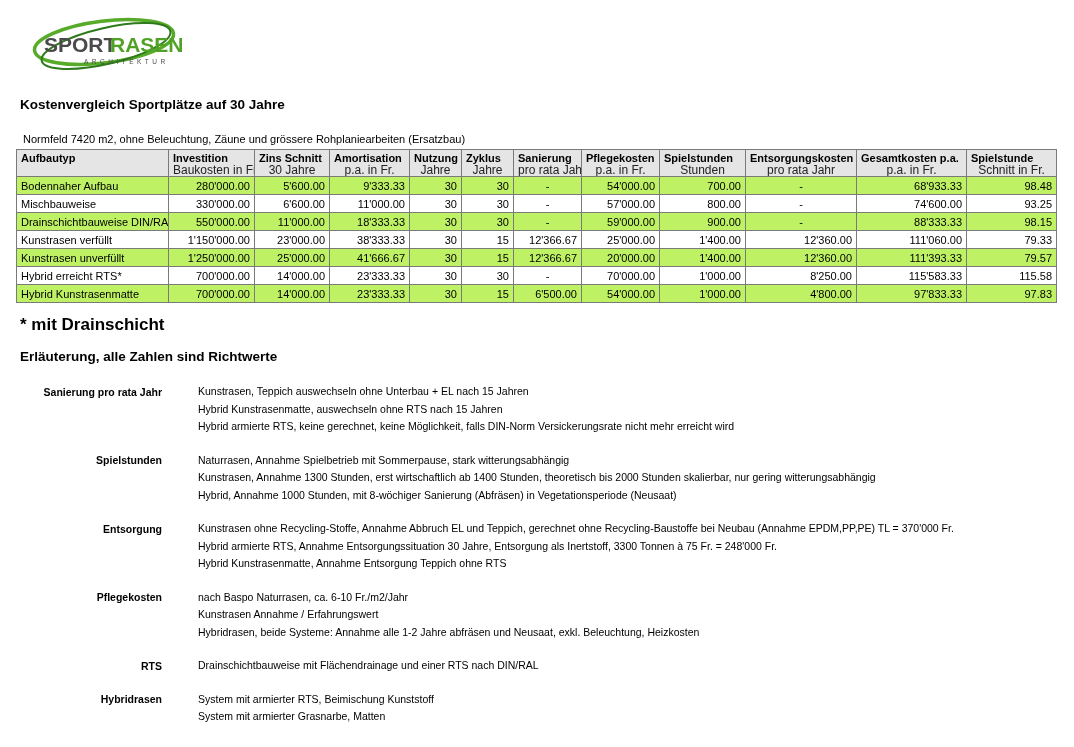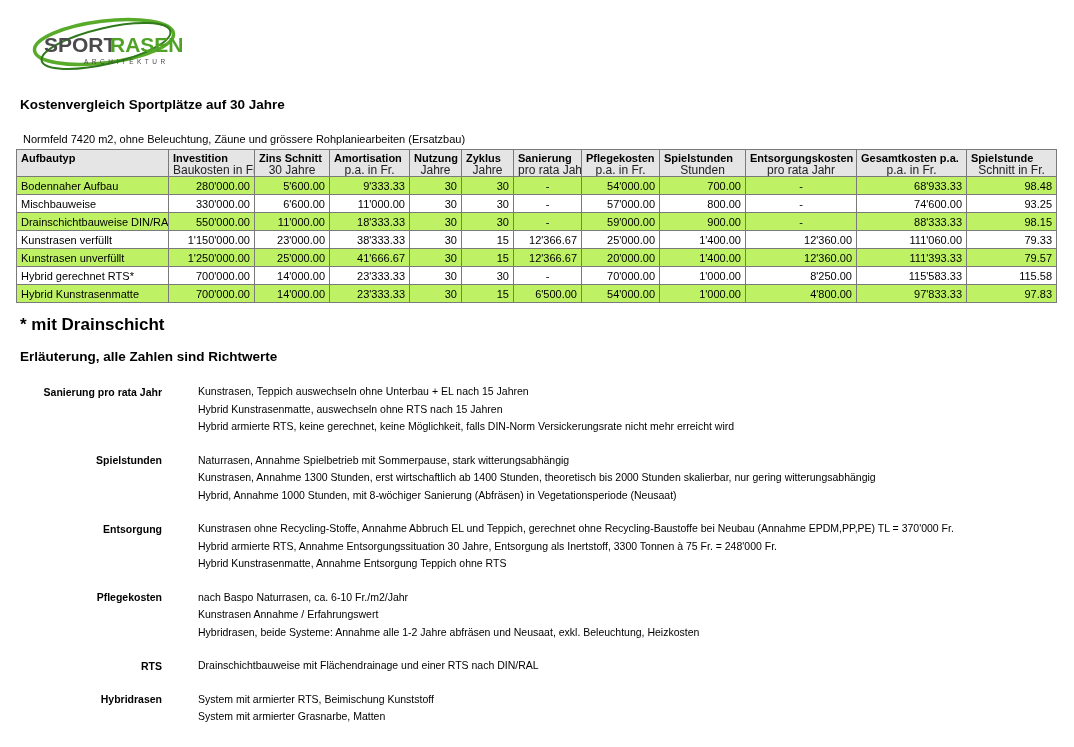--- a/index.html
+++ b/index.html
@@ -184,21 +184,21 @@
         <td class="c-right">30</td>
         <td class="c-right">15</td>
         <td class="c-right">12'366.67</td>
         <td class="c-right">20'000.00</td>
         <td class="c-right">1'400.00</td>
         <td class="c-right">12'360.00</td>
         <td class="c-right">111'393.33</td>
         <td class="c-right">79.57</td>
       </tr>
       <tr>
-        <td class="c-left">Hybrid gerechnet RTS*</td>
+        <td class="c-left">Hybrid erreicht RTS*</td>
         <td class="c-right">700'000.00</td>
         <td class="c-right">14'000.00</td>
         <td class="c-right">23'333.33</td>
         <td class="c-right">30</td>
         <td class="c-right">30</td>
         <td class="c-center">-</td>
         <td class="c-right">70'000.00</td>
         <td class="c-right">1'000.00</td>
         <td class="c-right">8'250.00</td>
         <td class="c-right">115'583.33</td>

